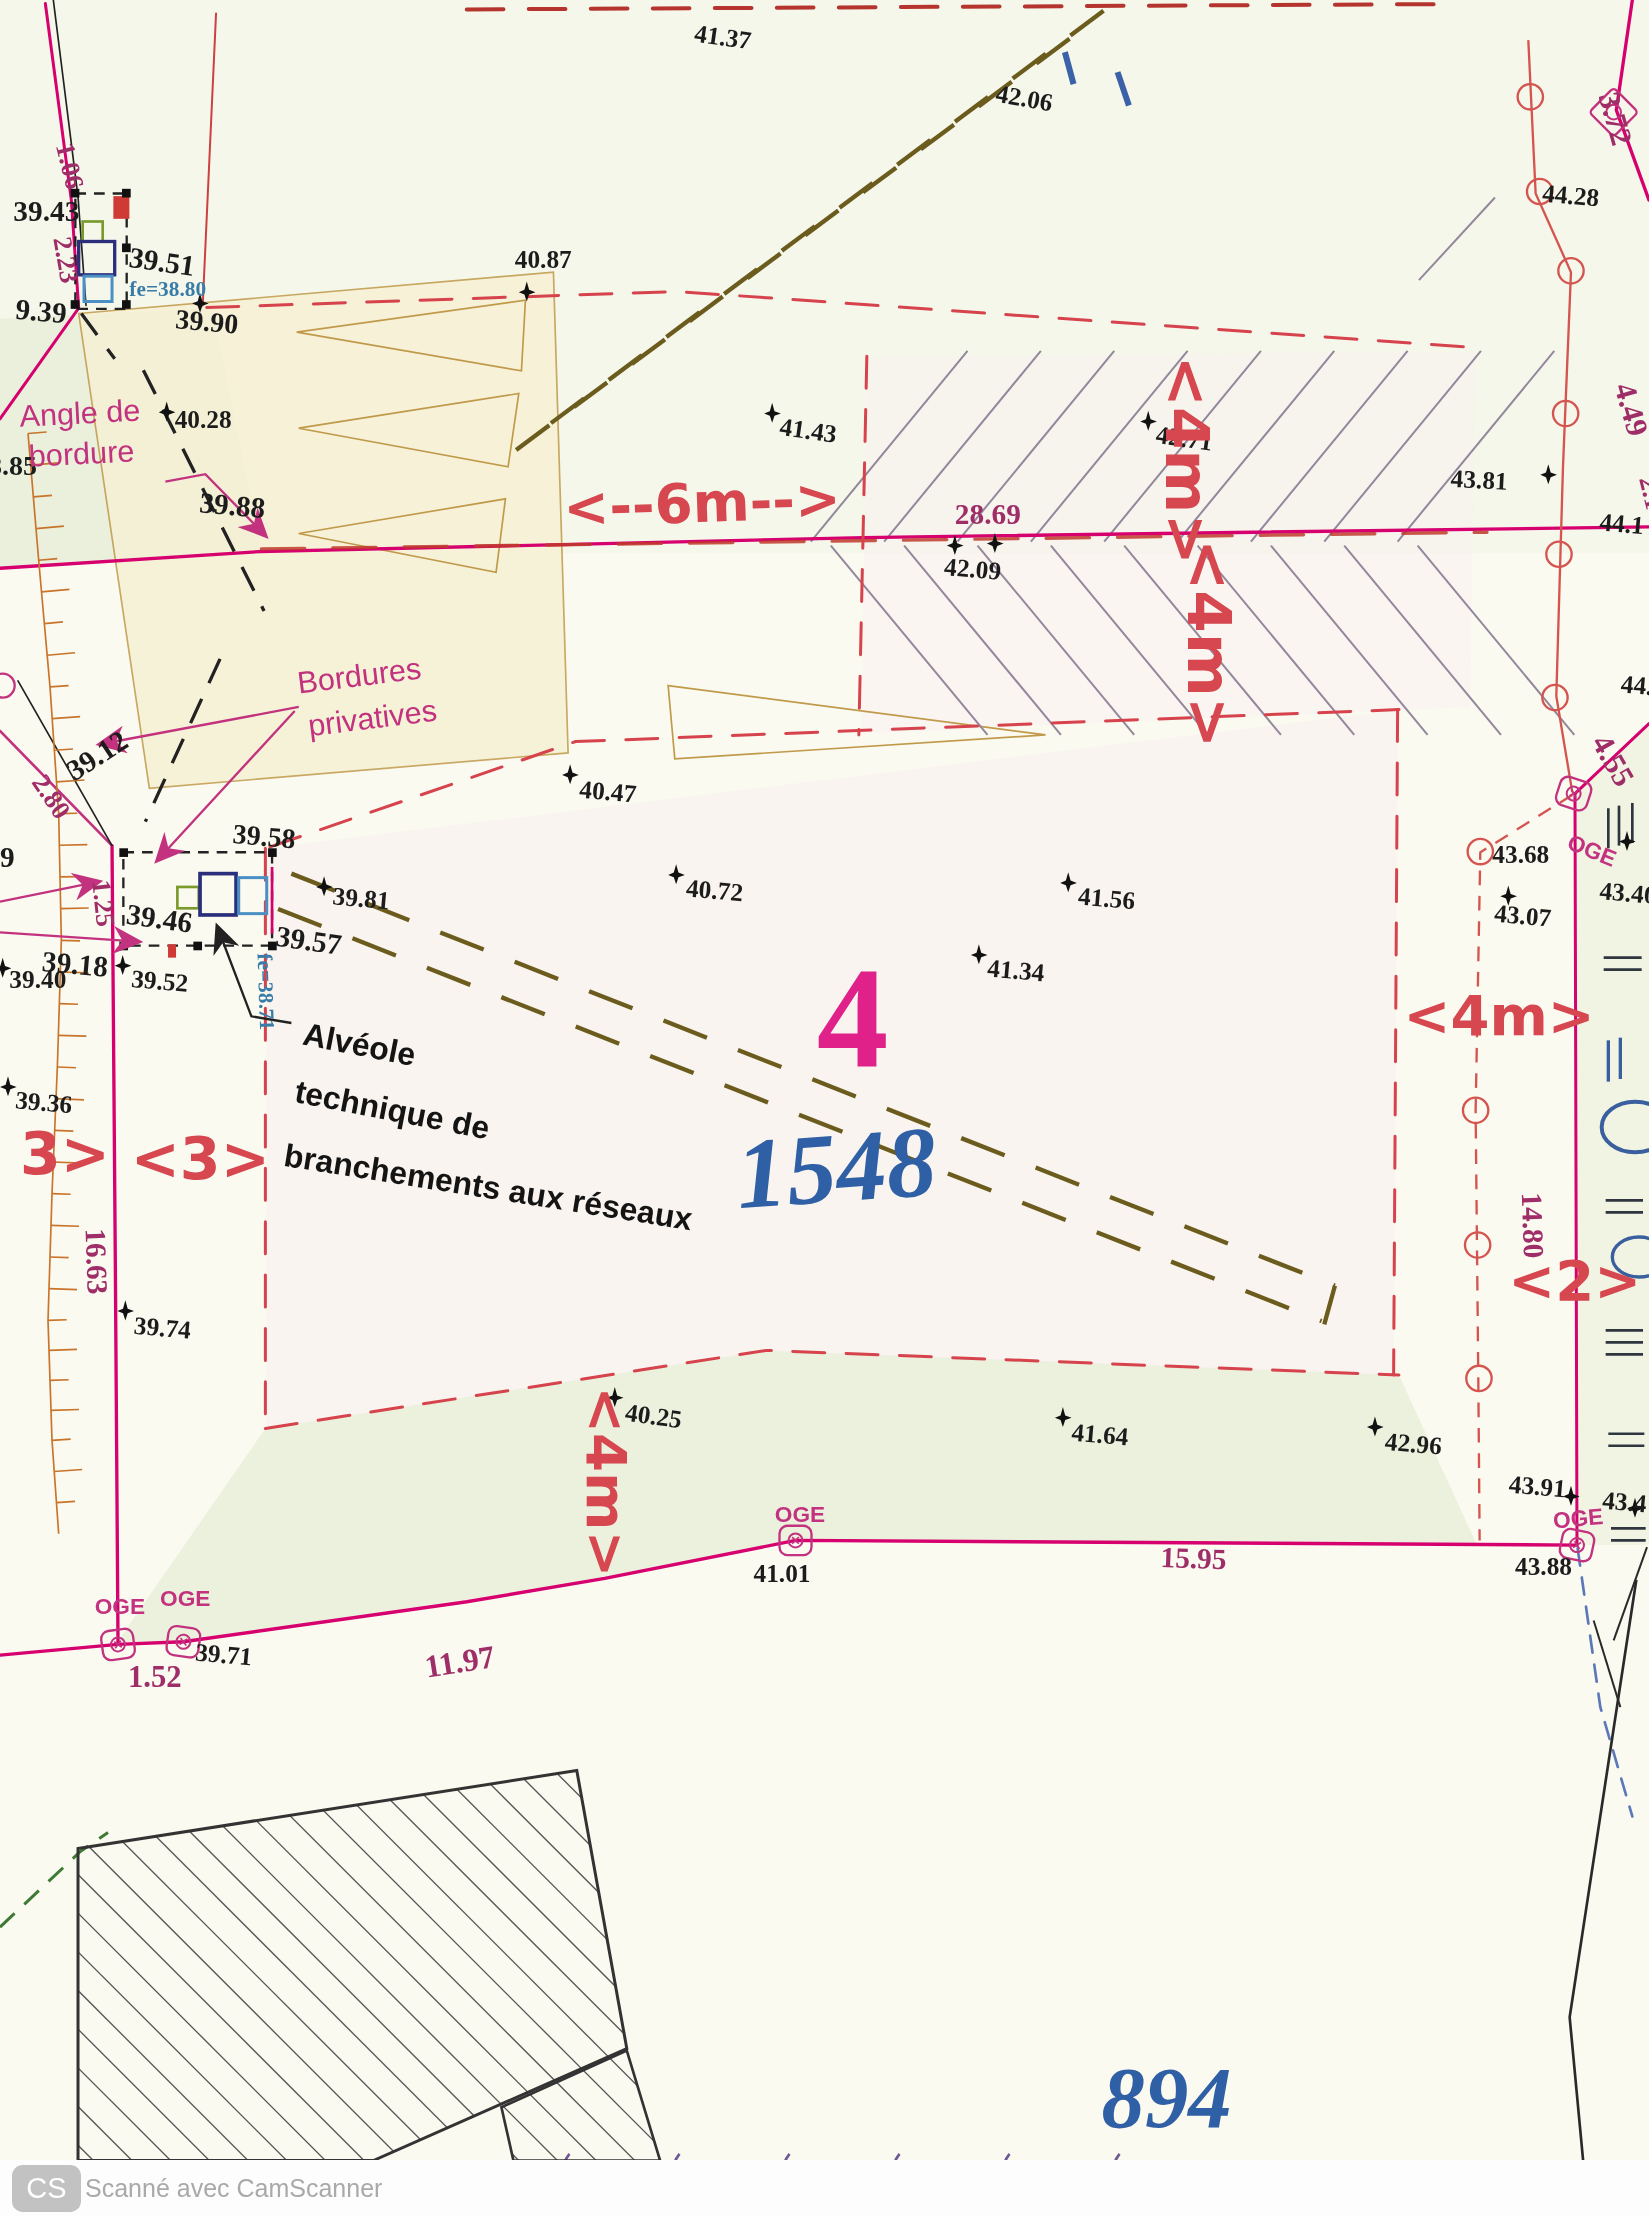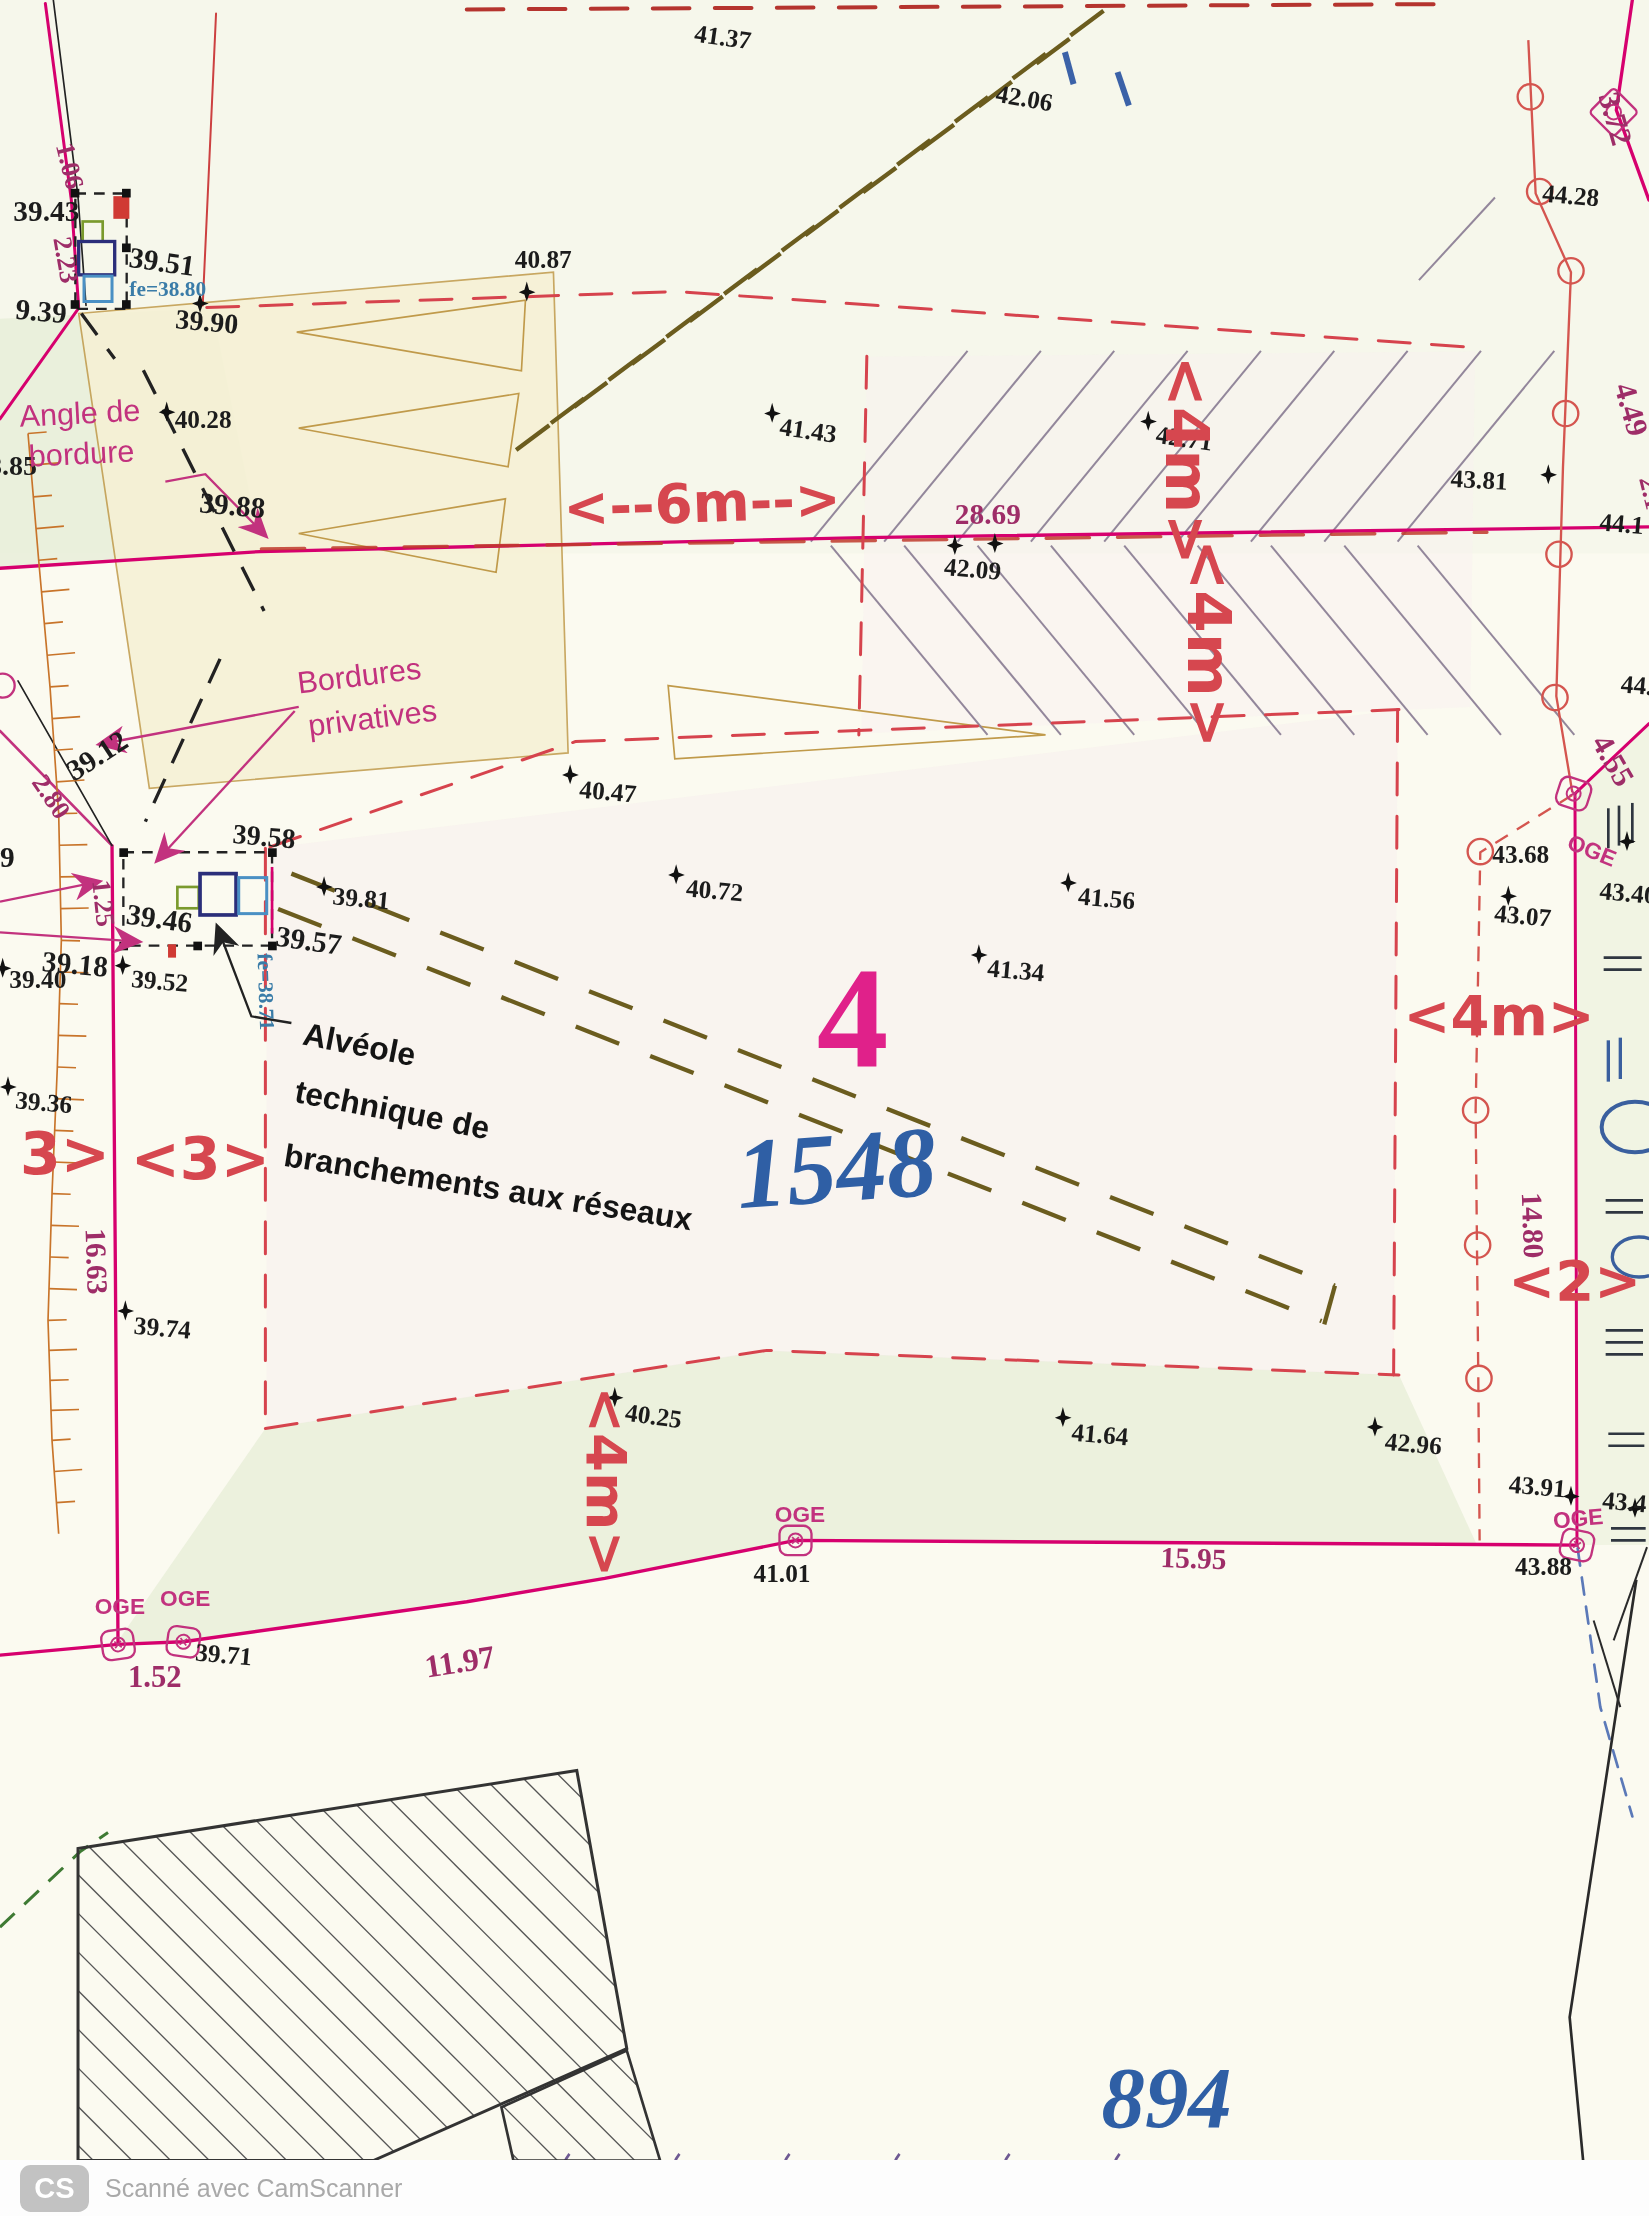--- a/index.html
+++ b/index.html
@@ -11,24 +11,24 @@
   text.dist{fill:#9e2d68;font-size:40px;font-weight:700;}
   text.dim{font-family:"DejaVu Sans","Liberation Sans",sans-serif;fill:#d6474f;font-weight:700;}
   text.lot{font-family:"Liberation Serif","DejaVu Serif",serif;fill:#e0218a;font-weight:700;}
   text.pnum{font-family:"Liberation Serif","DejaVu Serif",serif;fill:#2f5fa5;font-style:italic;font-weight:600;}
   text.annm{font-family:"Liberation Sans","DejaVu Sans",sans-serif;fill:#c2327e;font-weight:500;font-size:46px;}
   text.annb{font-family:"Liberation Sans","DejaVu Sans",sans-serif;fill:#141414;font-weight:700;font-size:48px;}
   text.fe{fill:#3a7ca8;font-size:32px;font-weight:600;}
   text.oge{font-family:"Liberation Sans","DejaVu Sans",sans-serif;fill:#c2327e;font-size:34px;font-weight:600;}
   #footer{position:absolute;left:0;top:2160px;width:1649px;height:57px;background:#fdfdfd;
           display:flex;align-items:center;}
-  #cs-logo{width:69px;height:47px;margin-left:20px;background:#c2c2c2;border-radius:10.7px;
+  #cs-logo{width:69px;height:47px;margin-left:12px;background:#c2c2c2;border-radius:10.7px;
            display:flex;align-items:center;justify-content:center;
-           color:#ffffff;font-weight:700;font-size:29px;}
-  #footer-text{margin-left:16px;color:#a9a9a9;font-size:25px;}
+           color:#ffffff;font-weight:400;font-size:29px;}
+  #footer-text{margin-left:4px;color:#a9a9a9;font-size:25px;}
 </style>
 </head>
 <body>
 
 <div id="canvas">
 <svg id="plan" width="1649" height="2216" viewBox="0 0 2473 3323">
   <defs>
     <marker id="mhead" markerWidth="14" markerHeight="12" refX="11" refY="6" orient="auto">
       <path d="M0,0 L13,6 L0,12 L4,6 Z" fill="#c2327e"></path>
     </marker>

